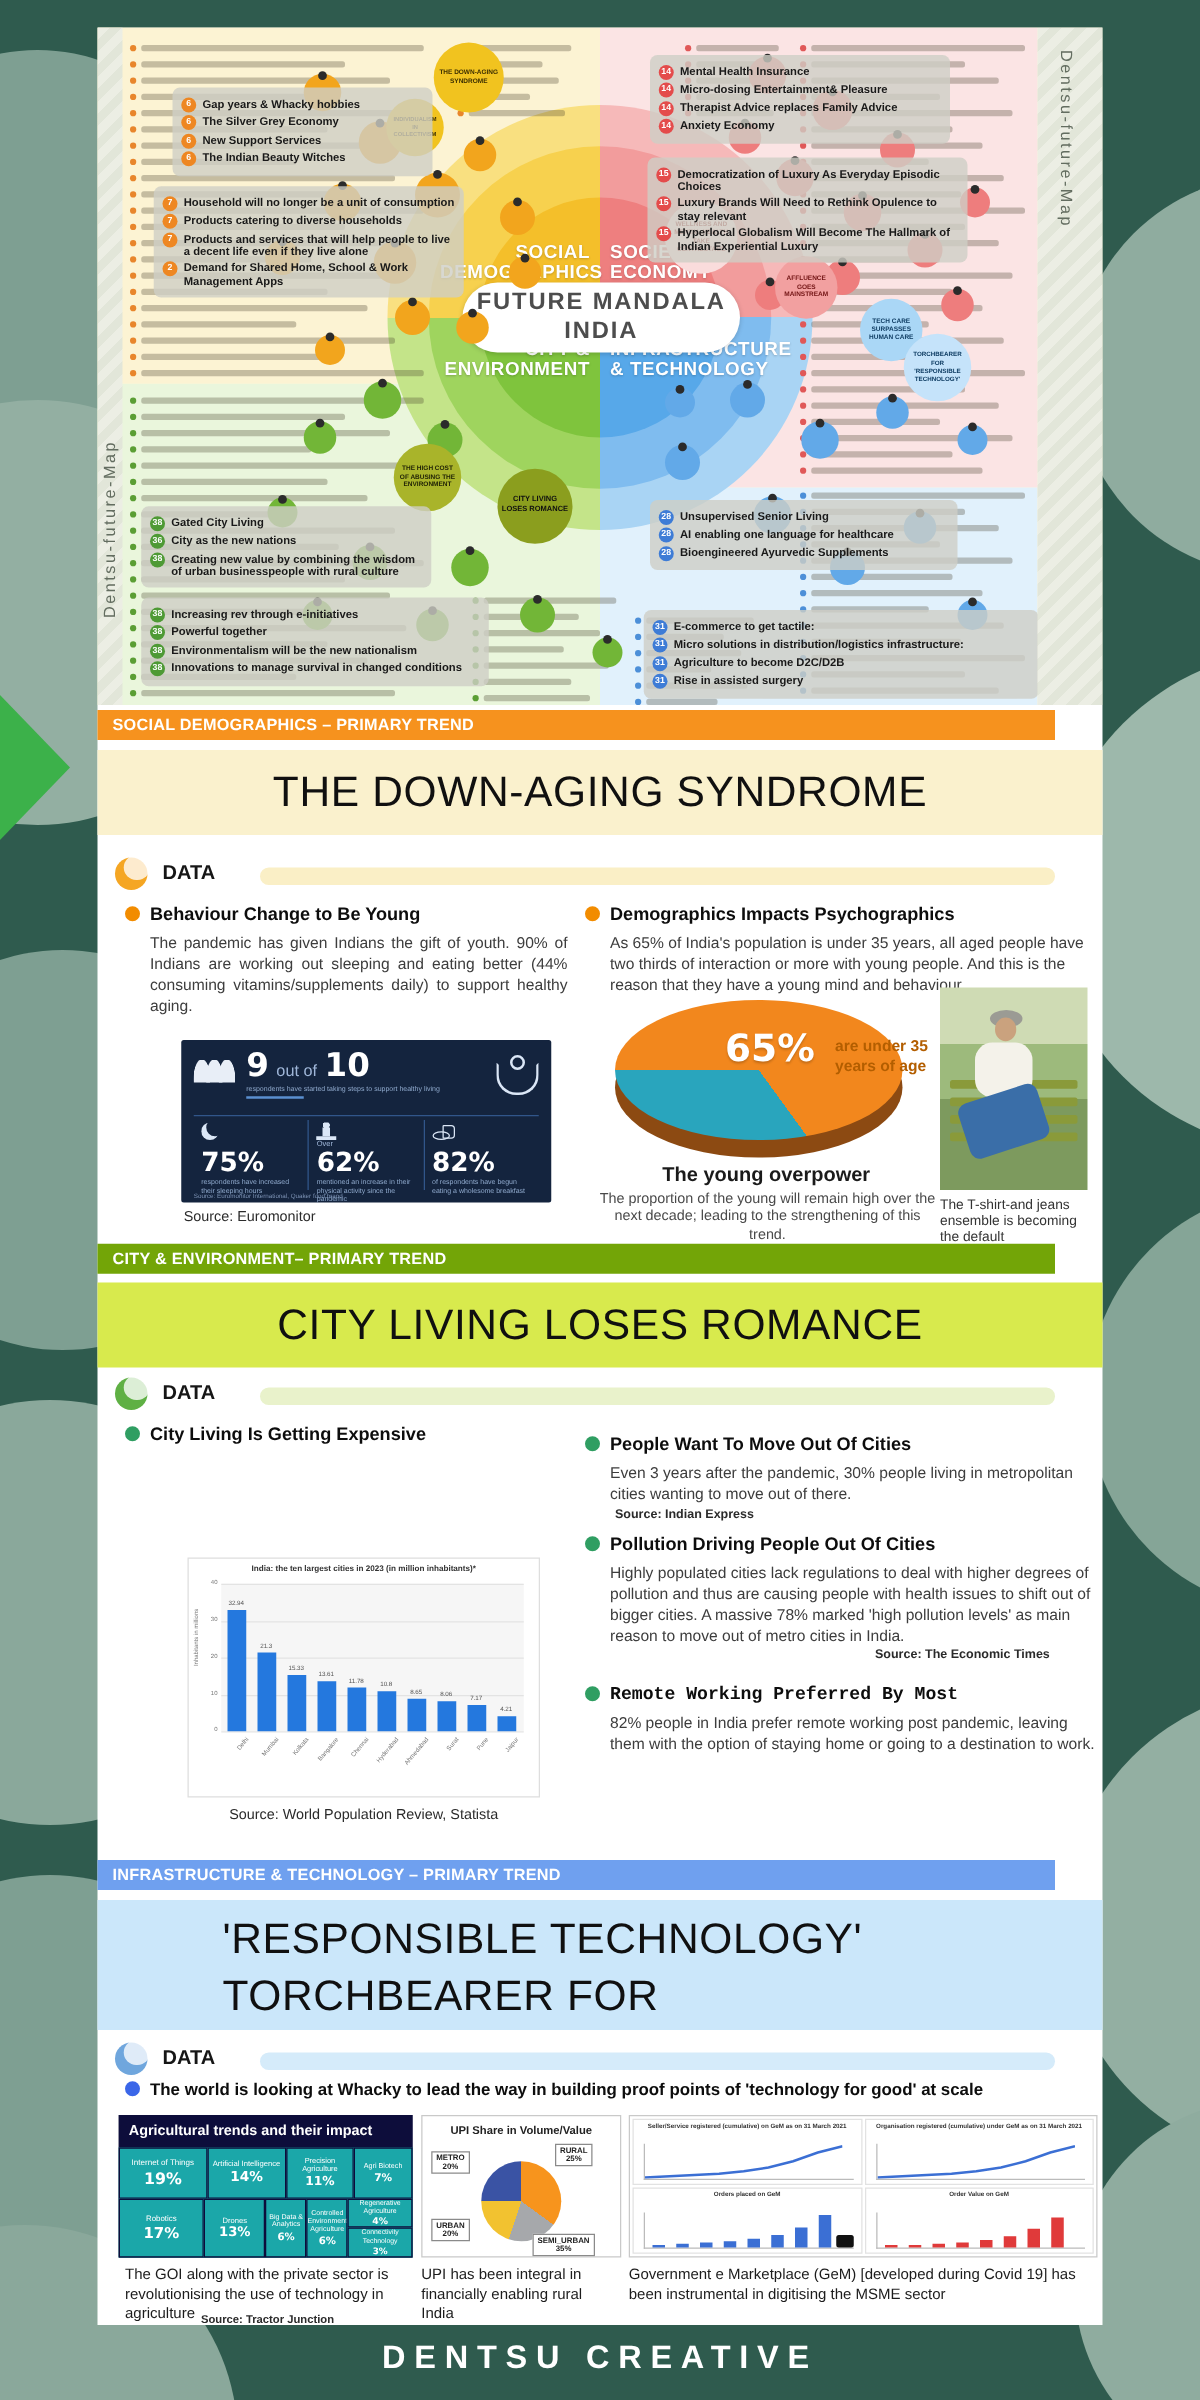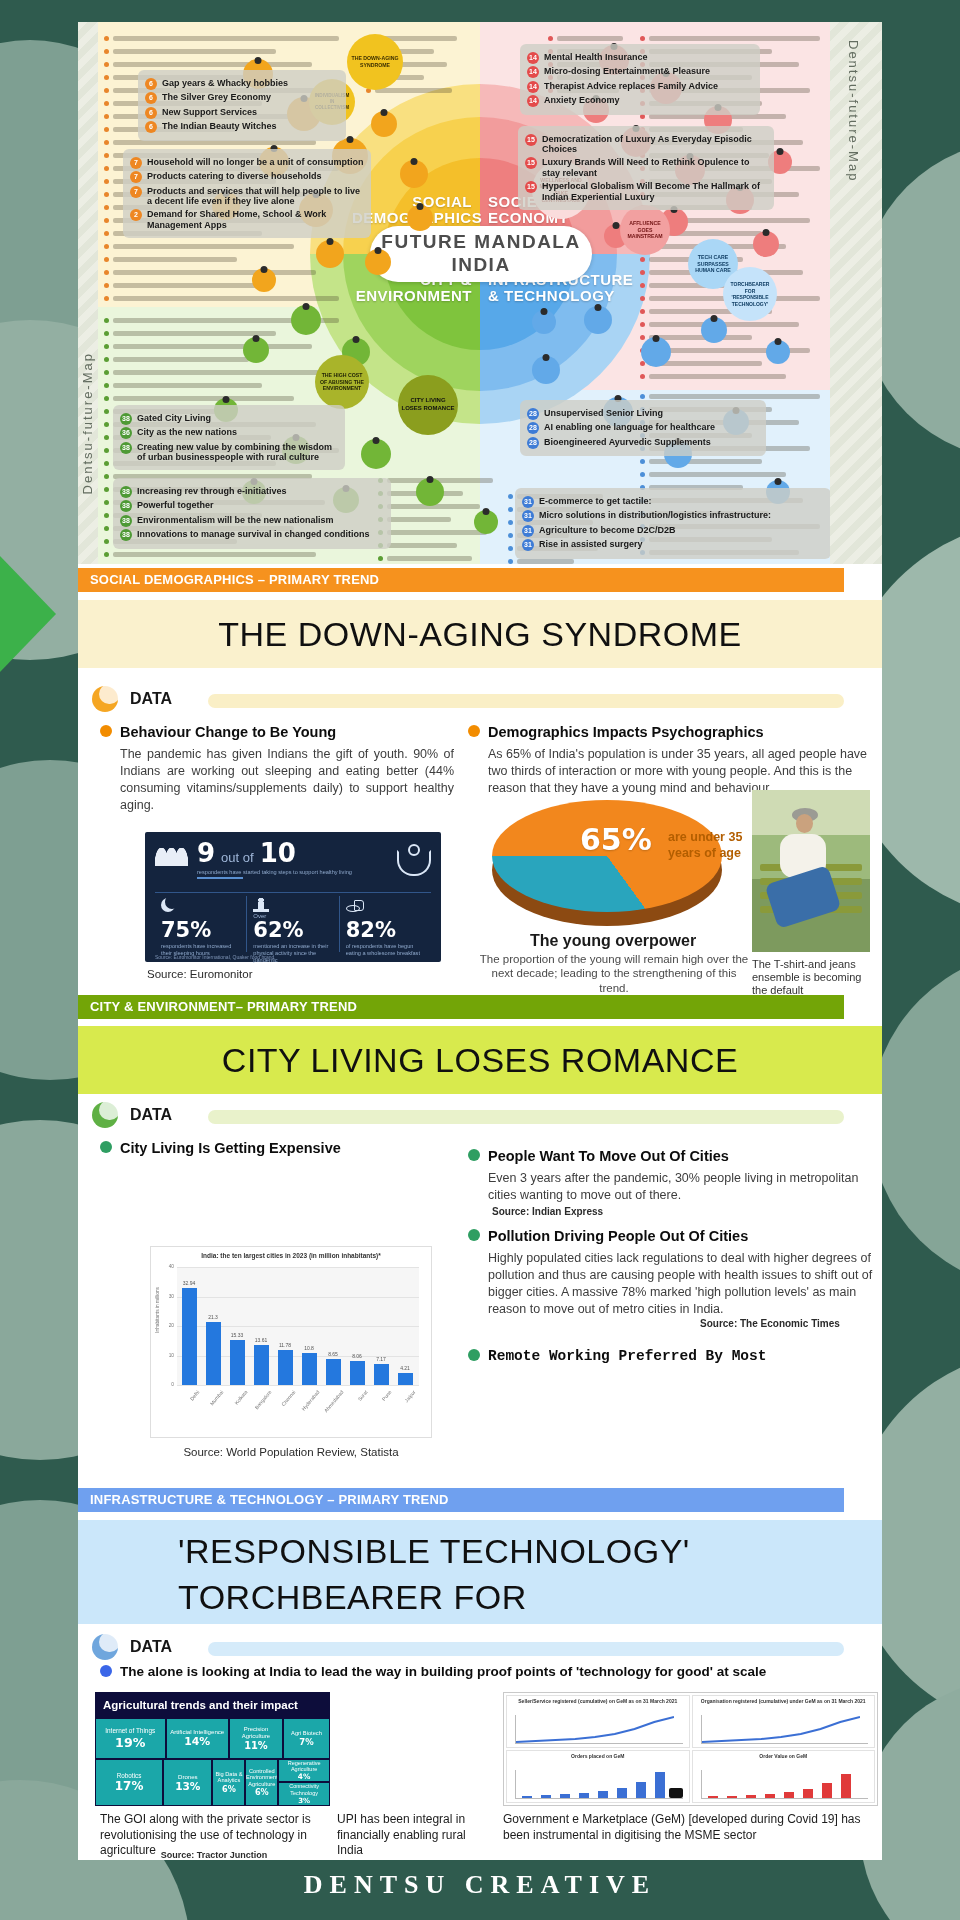--- a/index.html
+++ b/index.html
@@ -121,21 +121,21 @@
   .upi-pie{position:absolute;border-radius:50%;}
   .upi-chip{position:absolute;border:1px solid #8a8a8a;background:#fff;font-size:6.3px;font-weight:bold;color:#222;
             padding:1px 3px;line-height:1.15;text-align:center;}
   .gem-grid{position:absolute;inset:2px;display:grid;grid-template-columns:1fr 1fr;grid-template-rows:1fr 1fr;gap:2px;}
   .gem-cell{position:relative;border:1px solid #e2e2e2;overflow:hidden;}
   .gem-title{font-size:5px;font-weight:bold;color:#333;text-align:center;line-height:1.2;padding:2px 4px 0 4px;}
   .gem-chart{position:absolute;left:8px;right:6px;bottom:3px;height:28px;border-left:1px solid #bbb;border-bottom:1px solid #bbb;}
   .gem-bar{position:absolute;bottom:0;}
   .cap{position:absolute;font-size:12px;line-height:1.3;color:#1c1c1c;}
   .foot{position:absolute;left:0;width:960px;top:1870px;text-align:center;color:#fff;font-size:26px;
-        font-weight:bold;letter-spacing:7px;font-family:Liberation Serif, serif;}
+        font-weight:bold;letter-spacing:7px;font-family:Liberation Sans, sans-serif;}
 </style>
 </head>
 <body>
 
 <div class="canvas">
 
   <div class="deco" style="left:-120px;top:40px;width:300px;height:300px;background:#7E9F92;"></div>
   <div class="deco" style="left:-140px;top:320px;width:340px;height:340px;background:#93AFA2;"></div>
   <div class="deco" style="left:-110px;top:760px;width:320px;height:320px;background:#7E9F92;"></div>
   <div class="deco" style="left:-130px;top:1120px;width:340px;height:340px;background:#8AA89B;"></div>
@@ -1015,32 +1015,33 @@
 
   <div class="bh gr" style="left:468px;top:1148px;">People Want To Move Out Of Cities</div>
   <div class="para" style="left:488px;top:1170px;width:382px;">Even 3 years after the pandemic, 30% people living in metropolitan cities wanting to move out of there.</div>
   <div class="src" style="left:492px;top:1206px;">Source: Indian Express</div>
 
   <div class="bh gr" style="left:468px;top:1228px;">Pollution Driving People Out Of Cities</div>
   <div class="para" style="left:488px;top:1250px;width:386px;">Highly populated cities lack regulations to deal with higher degrees of pollution and thus are causing people with health issues to shift out of bigger cities. A massive 78% marked 'high pollution levels' as main reason to move out of metro cities in India.</div>
   <div class="src" style="left:700px;top:1318px;">Source: The Economic Times</div>
 
   <div class="bh gr" style="left:468px;top:1348px;font-family:Liberation Mono, monospace;">Remote Working Preferred By Most</div>
+  <div class="para" style="left:488px;top:1370px;width:388px;">82% people in India prefer remote working post pandemic, leaving them with the option of staying home or going to a destination to work.</div>
 
   <div class="banner" style="top:1488px;background:#6FA0EF;">INFRASTRUCTURE &amp; TECHNOLOGY – PRIMARY TREND</div>
   <div class="titleblock" style="top:1520px;height:104px;background:#CBE7FA;font-size:34px;padding:8px 0 0 100px;box-sizing:border-box;">
     <div style="line-height:46px;">'RESPONSIBLE TECHNOLOGY'</div>
     <div style="line-height:46px;">TORCHBEARER FOR</div>
   </div>
 
   <div class="dh-band" style="left:208px;top:1642px;width:636px;background:#D5EBFA;"></div>
   <div class="moon" style="left:92px;top:1634px;background:#6FA6DD;"></div>
   <div class="dh-label" style="left:130px;top:1638px;">DATA</div>
 
-  <div class="bh bl" style="left:100px;top:1664px;font-size:13.5px;width:760px;">The alone is looking at India to lead the way in building proof points of 'technology for good' at scale</div>
+  <div class="bh bl" style="left:100px;top:1664px;font-size:13.5px;width:760px;">The world is looking at Whacky to lead the way in building proof points of 'technology for good' at scale</div>
 
   <div class="panel" style="left:95px;width:235px;border:none;background:#0D0D3B;">
     <div class="agri-h">Agricultural trends and their impact (2022)</div>
     <div id="agrigrid" class="agri-rows">
         <div class="agri-row">
           <div class="agri-cell" style="width: 30%; flex: 0 0 30%; height: auto;">
             <div class="agri-name" style="font-size: 6.44px;">Internet of Things</div>
             <div class="agri-pct" style="font-size: 12.65px;">19%</div>
           </div>
           <div class="agri-cell" style="width: 27%; flex: 0 0 27%; height: auto;">
@@ -1082,20 +1083,30 @@
               <div class="agri-name" style="font-size: 5.48px;">Connectivity Technology</div>
               <div class="agri-pct" style="font-size: 7.05px;">3%</div>
             </div>
           </div>
         </div>
       </div>
   </div>
   <div class="cap" style="left:100px;top:1812px;width:228px;">The GOI along with the private sector is revolutionising the use of technology in agriculture</div>
   <div class="src" style="left:100px;top:1850px;width:228px;text-align:center;font-size:9px;">Source: Tractor Junction</div>
 
+  <div class="panel" style="left:337px;width:160px;">
+    <div class="upi-title">UPI Share in Volume/Value</div>
+    <div id="upiarea" style="position:absolute;inset:0;">
+        <div class="upi-pie" style="left: 47px; top: 36px; width: 64px; height: 64px; background: conic-gradient(from -90deg, rgb(58, 83, 164) 0deg, rgb(58, 83, 164) 90deg, rgb(247, 148, 29) 90deg, rgb(247, 148, 29) 216deg, rgb(166, 168, 171) 216deg, rgb(166, 168, 171) 288deg, rgb(242, 194, 48) 288deg, rgb(242, 194, 48) 360deg);"></div>
+        <div class="upi-chip" style="left: 7px; top: 28px;">METRO<br>20%</div>
+        <div class="upi-chip" style="left: 106px; top: 22px;">RURAL<br>25%</div>
+        <div class="upi-chip" style="left: 7px; top: 82px;">URBAN<br>20%</div>
+        <div class="upi-chip" style="left: 88px; top: 94px;">SEMI_URBAN<br>35%</div>
+      </div>
+  </div>
   <div class="cap" style="left:337px;top:1812px;width:158px;">UPI has been integral in financially enabling rural India</div>
 
   <div class="panel" style="left:503px;width:375px;">
     <div id="gemgrid" class="gem-grid">
         <div class="gem-cell">
           <div class="gem-title">Seller/Service registered (cumulative) on GeM as on 31 March 2021</div>
           <div class="gem-chart"><svg width="158" height="28">
               <polyline points="0,27 19.75,26 39.5,25 59.25,24 79,22 98.75,19 118.5,14 138.25,7 158,2" fill="none" stroke="#3B6FD4" stroke-width="2"></polyline>
             </svg></div>
         </div>

